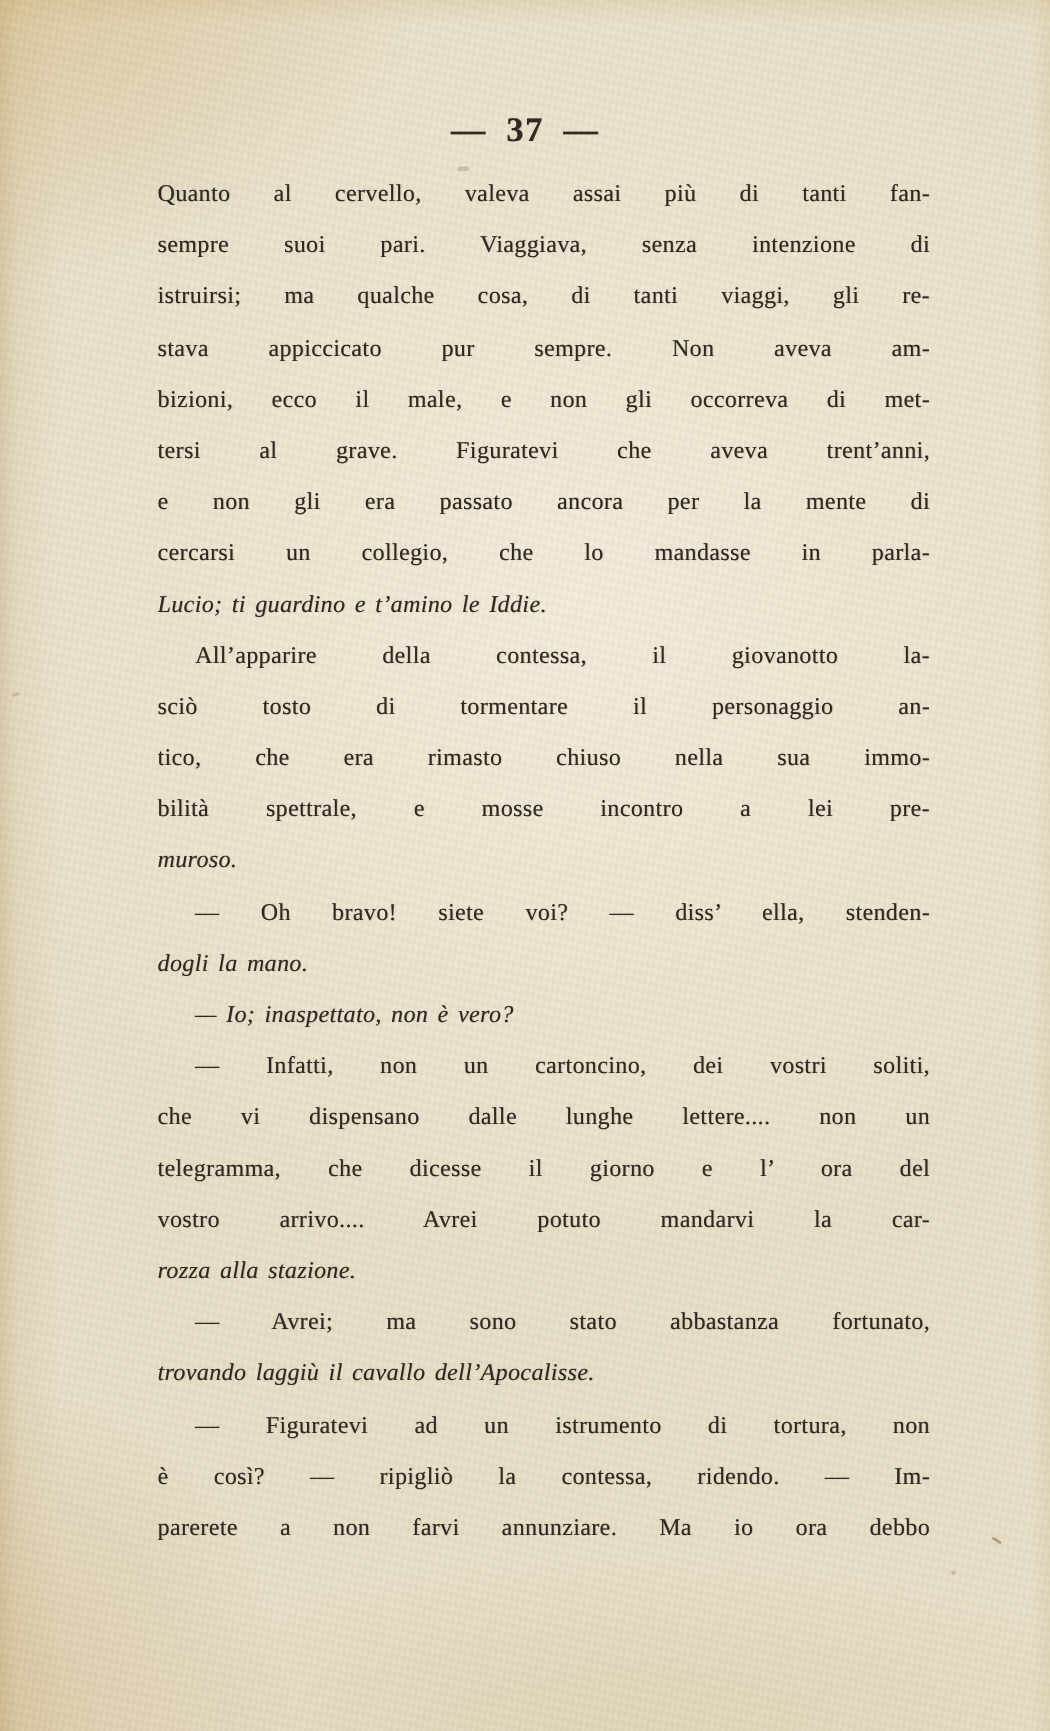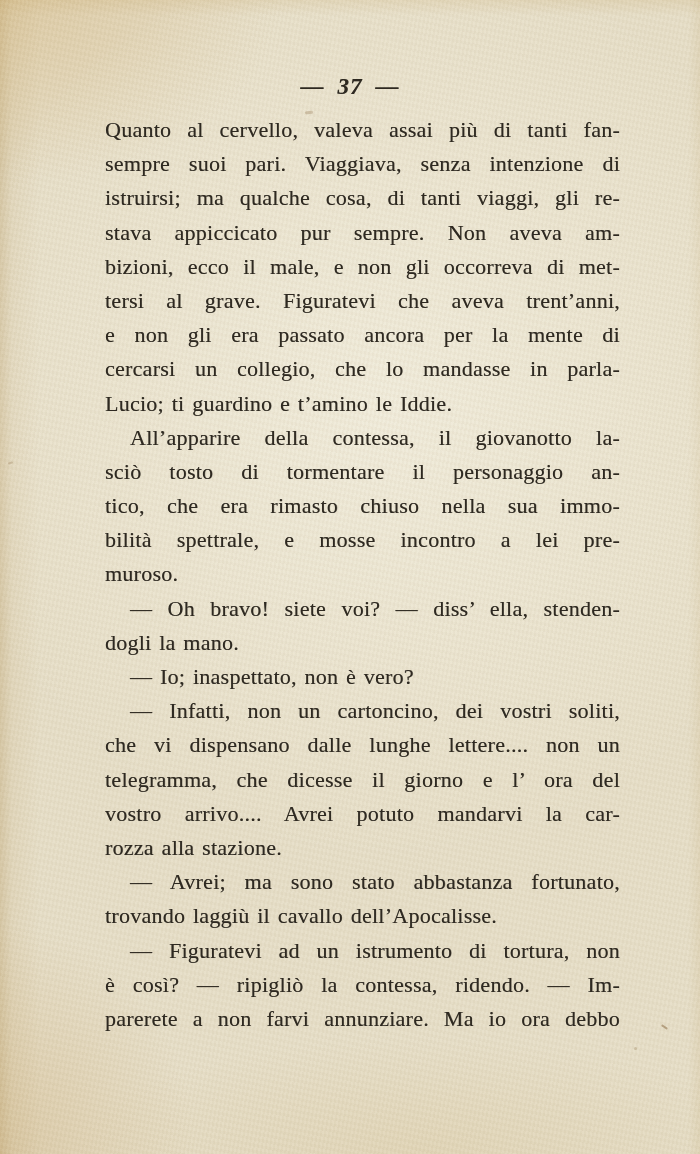--- a/index.html
+++ b/index.html
@@ -34,42 +34,41 @@
 
   .page-header {
     position: absolute;
     top: 74px; left: 0; right: 0;
     text-align: center;
     font-size: 23px;
     font-weight: bold;
     color: #2e2921;
     letter-spacing: 1px;
     text-shadow: 0.3px 0.3px 0.5px rgba(46,41,33,0.5);
-    font-style: italic;
   }
   .page-header .num { margin: 0 13px; }
 
   .text-block {
     position: absolute;
     left: 105px; top: 113px;
     width: 515px;
-    font-size: 22px;
+    font-size: 16px;
     color: #2e2921;
   }
   .line {
     height: 34.2px;
     line-height: 34.2px;
     overflow: hidden;
     text-align: justify;
     text-align-last: justify;
     letter-spacing: 0.25px;
     word-spacing: 2px;
     text-shadow: 0.3px 0.3px 0.5px rgba(46,41,33,0.48);
   }
-  .line.e { text-align: left; text-align-last: left; }
+  .line.e { text-align: left; text-align-last: left; font-style: italic; }
   .line.ind { text-indent: 25px; }
 
   .speck {
     position: absolute;
     background: rgba(140,110,70,0.55);
     border-radius: 2px;
     pointer-events: none;
   }
   .speck-1 { left: 305px; top: 111px; width: 8px; height: 3px; transform: rotate(-4deg); opacity: .55; }
   .speck-2 { left: 661px; top: 1026px; width: 7px; height: 2px; transform: rotate(32deg); }

